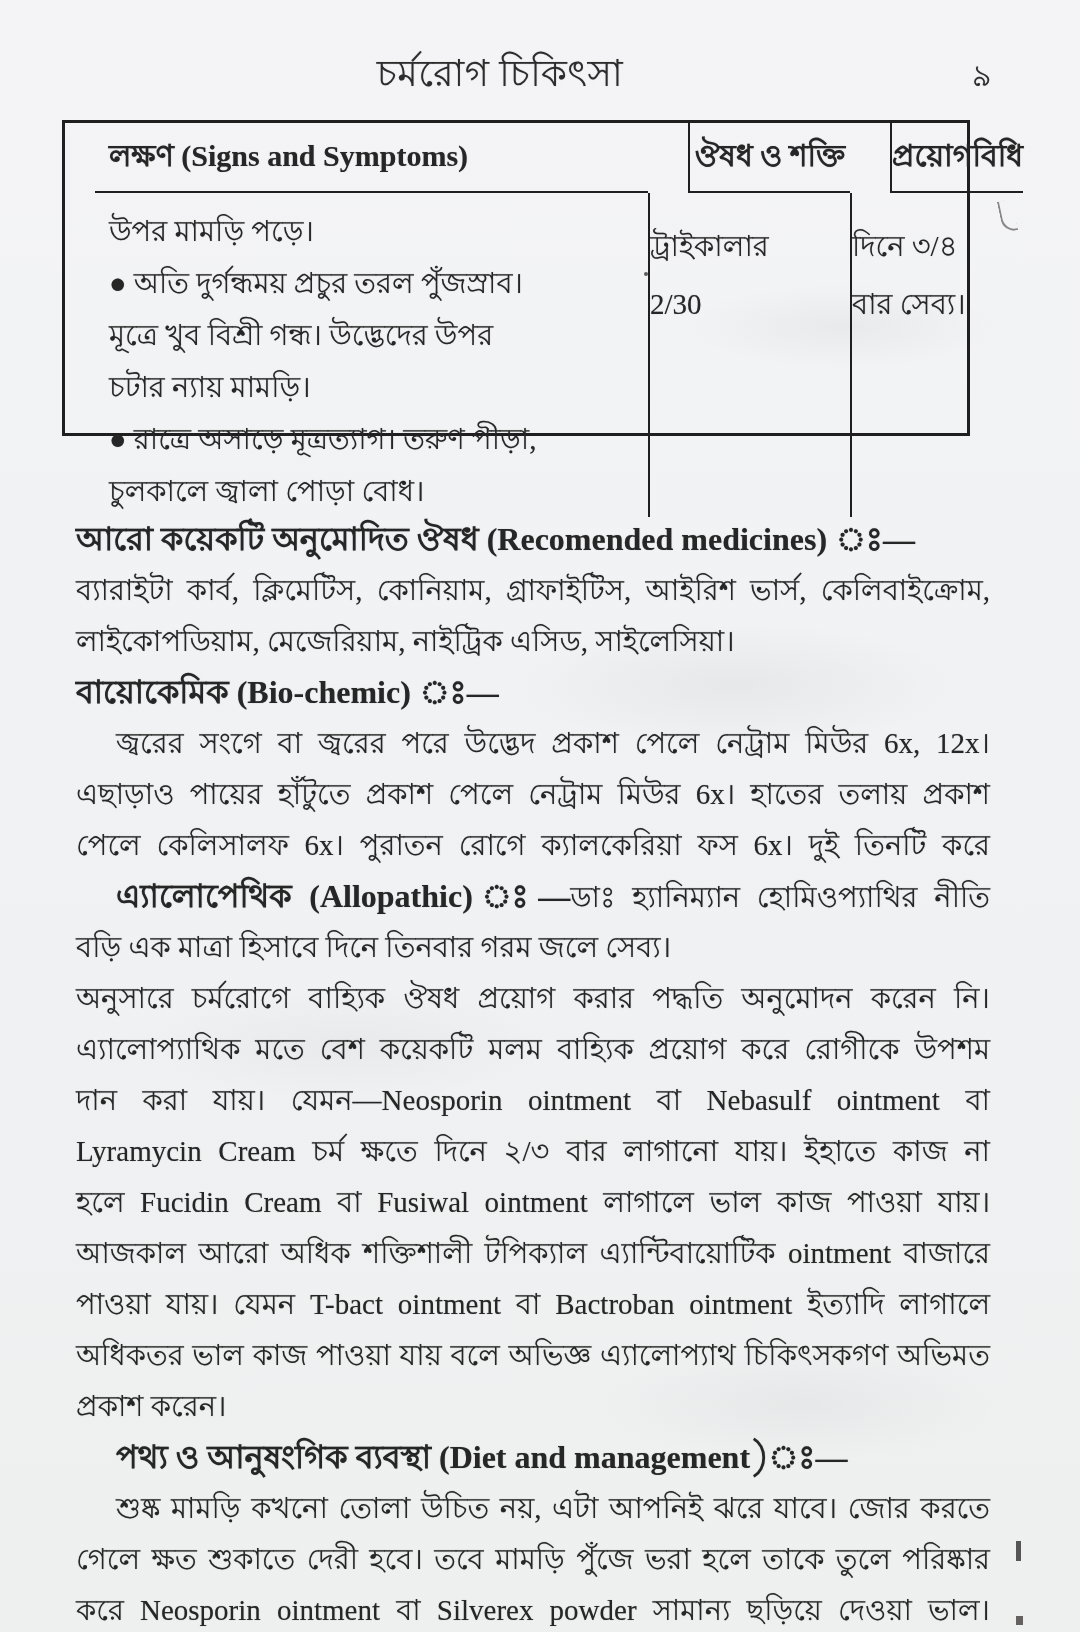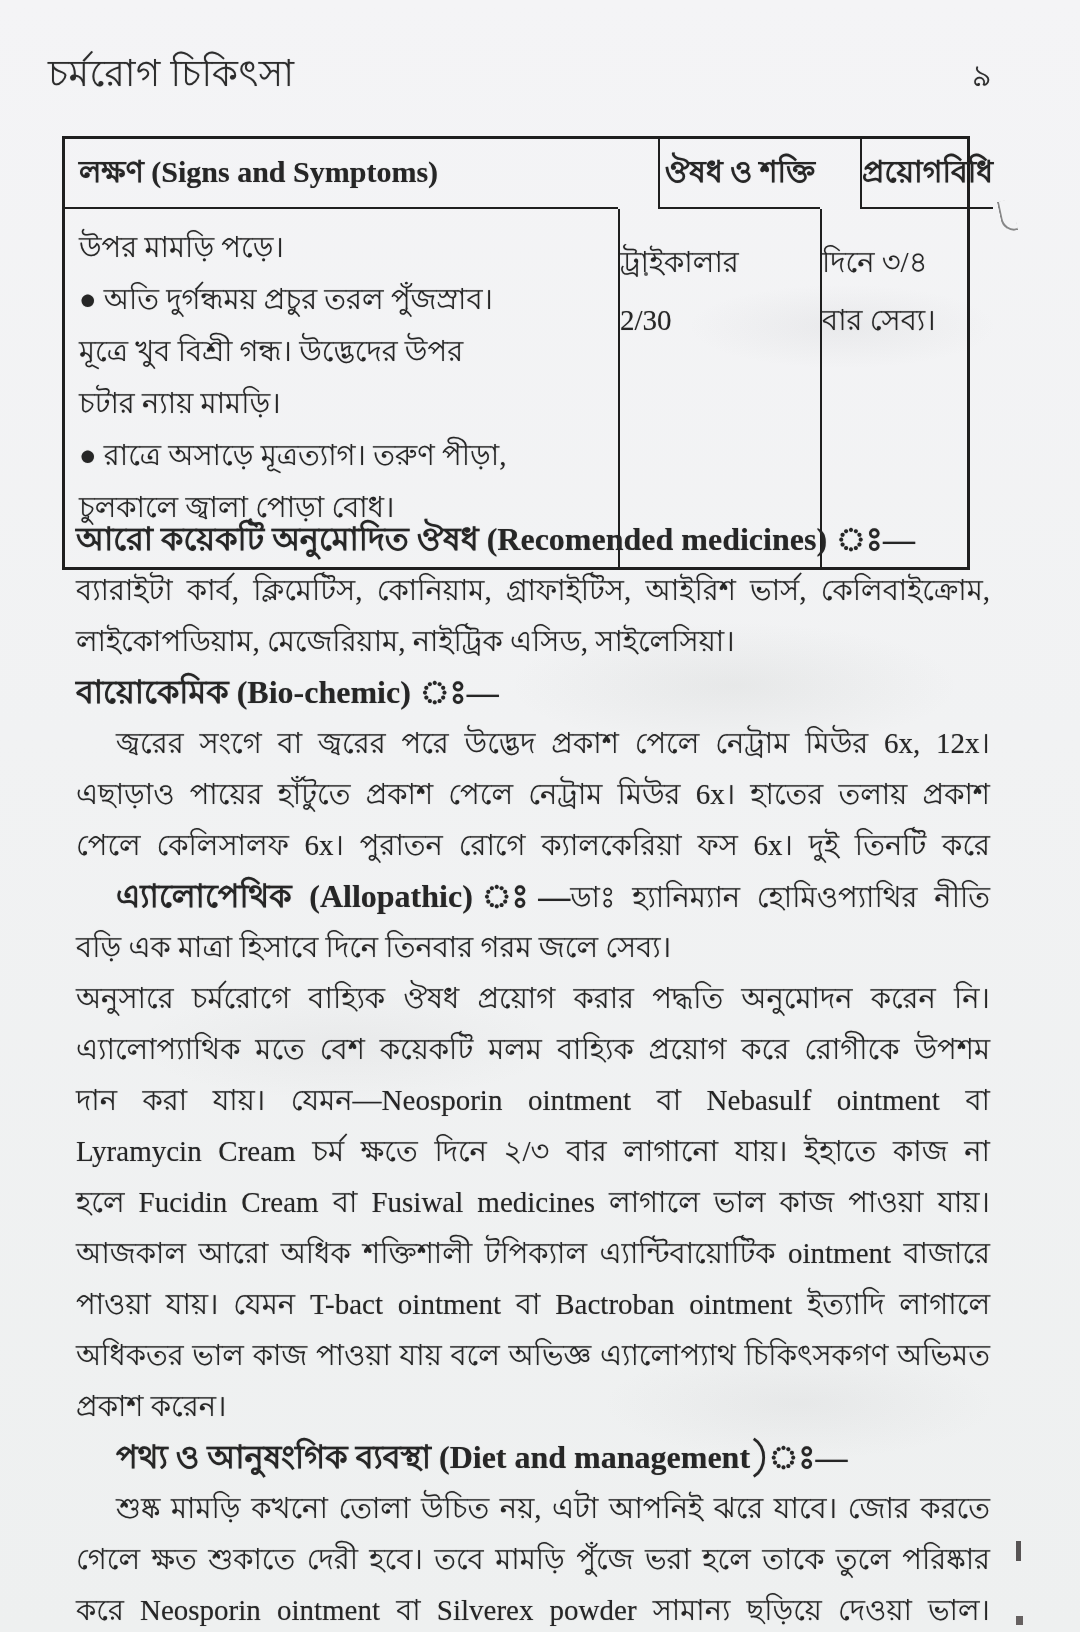--- a/index.html
+++ b/index.html
@@ -14,31 +14,32 @@
       radial-gradient(220px 60px at 78% 20%, rgba(148,150,155,.10), transparent 70%),
       radial-gradient(320px 90px at 68% 42%, rgba(140,145,140,.10), transparent 70%),
       radial-gradient(300px 80px at 32% 64%, rgba(148,148,150,.08), transparent 70%),
       radial-gradient(280px 80px at 74% 86%, rgba(148,148,150,.09), transparent 70%),
       linear-gradient(180deg,#f4f4f6 0%,#f1f2f3 45%,#eef0f0 100%);
   }
   .ink{ text-shadow:0 0 1px rgba(30,30,30,.38); }
 
   
   .title{
-    position:absolute;top:44px;left:0;width:1000px;text-align:left;
-    font-size:37px;letter-spacing:.5px;color:#2c2c2c;padding-left:48px;
+    position:absolute;top:44px;left:0;width:1000px;text-align:center;
+    font-size:37px;letter-spacing:.5px;color:#2c2c2c;
   }
   .pageno{ position:absolute;top:52px;left:972px;font-size:30px;color:#2c2c2c; }
 
   
   .stable{
-    position:absolute;left:62px;top:136px;width:908px;height:434px;
+    position:absolute;left:62px;top:120px;width:908px;height:316px;
     border:3.5px solid #1f1f1f;box-sizing:border-box;
     display:grid;grid-template-columns:553px 202px 1fr;grid-template-rows:70px 1fr;
     font-size:29px;
+    padding-left:30px;
   }
   .cell{ box-sizing:border-box; }
   .bdrL{ border-left:2.5px solid #1f1f1f; }
   .bdrB{ border-bottom:2.5px solid #1f1f1f; }
   .hcell{ display:flex;align-items:center;font-weight:bold;font-size:30px; }
   .hc1{ padding-left:14px; }
   .hcC{ justify-content:center;text-align:center;margin-left:40px; }
   .sym{ padding:12px 10px 0 14px; }
   .sym .ln{ line-height:52px;white-space:nowrap; }
   .cmid{ padding-top:24px;}
@@ -107,21 +108,21 @@
     <div class="ln j ind">জ্বরের সংগে বা জ্বরের পরে উদ্ভেদ প্রকাশ পেলে নেট্রাম মিউর 6x, 12x।</div>
     <div class="ln j">এছাড়াও পায়ের হাঁটুতে প্রকাশ পেলে নেট্রাম মিউর 6x। হাতের তলায় প্রকাশ</div>
     <div class="ln j">পেলে কেলিসালফ 6x। পুরাতন রোগে ক্যালকেরিয়া ফস 6x। দুই তিনটি করে</div>
     <div class="ln j ind"><span class="hd">এ্যালোপেথিক (Allopathic) ঃ—</span><span>ডাঃ হ্যানিম্যান হোমিওপ্যাথির নীতি</span></div>
 
     <div class="ln l">বড়ি এক মাত্রা হিসাবে দিনে তিনবার গরম জলে সেব্য।</div>
     <div class="ln j">অনুসারে চর্মরোগে বাহ্যিক ঔষধ প্রয়োগ করার পদ্ধতি অনুমোদন করেন নি।</div>
     <div class="ln j">এ্যালোপ্যাথিক মতে বেশ কয়েকটি মলম বাহ্যিক প্রয়োগ করে রোগীকে উপশম</div>
     <div class="ln j">দান করা যায়। যেমন—Neosporin ointment বা Nebasulf ointment বা</div>
     <div class="ln j">Lyramycin Cream চর্ম ক্ষতে দিনে ২/৩ বার লাগানো যায়। ইহাতে কাজ না</div>
-    <div class="ln j">হলে Fucidin Cream বা Fusiwal medicines লাগালে ভাল কাজ পাওয়া যায়।</div>
+    <div class="ln j">হলে Fucidin Cream বা Fusiwal ointment লাগালে ভাল কাজ পাওয়া যায়।</div>
     <div class="ln j">আজকাল আরো অধিক শক্তিশালী টপিক্যাল এ্যান্টিবায়োটিক ointment বাজারে</div>
     <div class="ln j">পাওয়া যায়। যেমন T-bact ointment বা Bactroban ointment ইত্যাদি লাগালে</div>
     <div class="ln j">অধিকতর ভাল কাজ পাওয়া যায় বলে অভিজ্ঞ এ্যালোপ্যাথ চিকিৎসকগণ অভিমত</div>
     <div class="ln l">প্রকাশ করেন।</div>
 
     <div class="ln l ind hd">পথ্য ও আনুষংগিক ব্যবস্থা (Diet and management)ঃ—</div>
     <div class="ln j ind">শুষ্ক মামড়ি কখনো তোলা উচিত নয়, এটা আপনিই ঝরে যাবে। জোর করতে</div>
     <div class="ln j">গেলে ক্ষত শুকাতে দেরী হবে। তবে মামড়ি পুঁজে ভরা হলে তাকে তুলে পরিষ্কার</div>
     <div class="ln j">করে Neosporin ointment বা Silverex powder সামান্য ছড়িয়ে দেওয়া ভাল।</div>
   </div>

